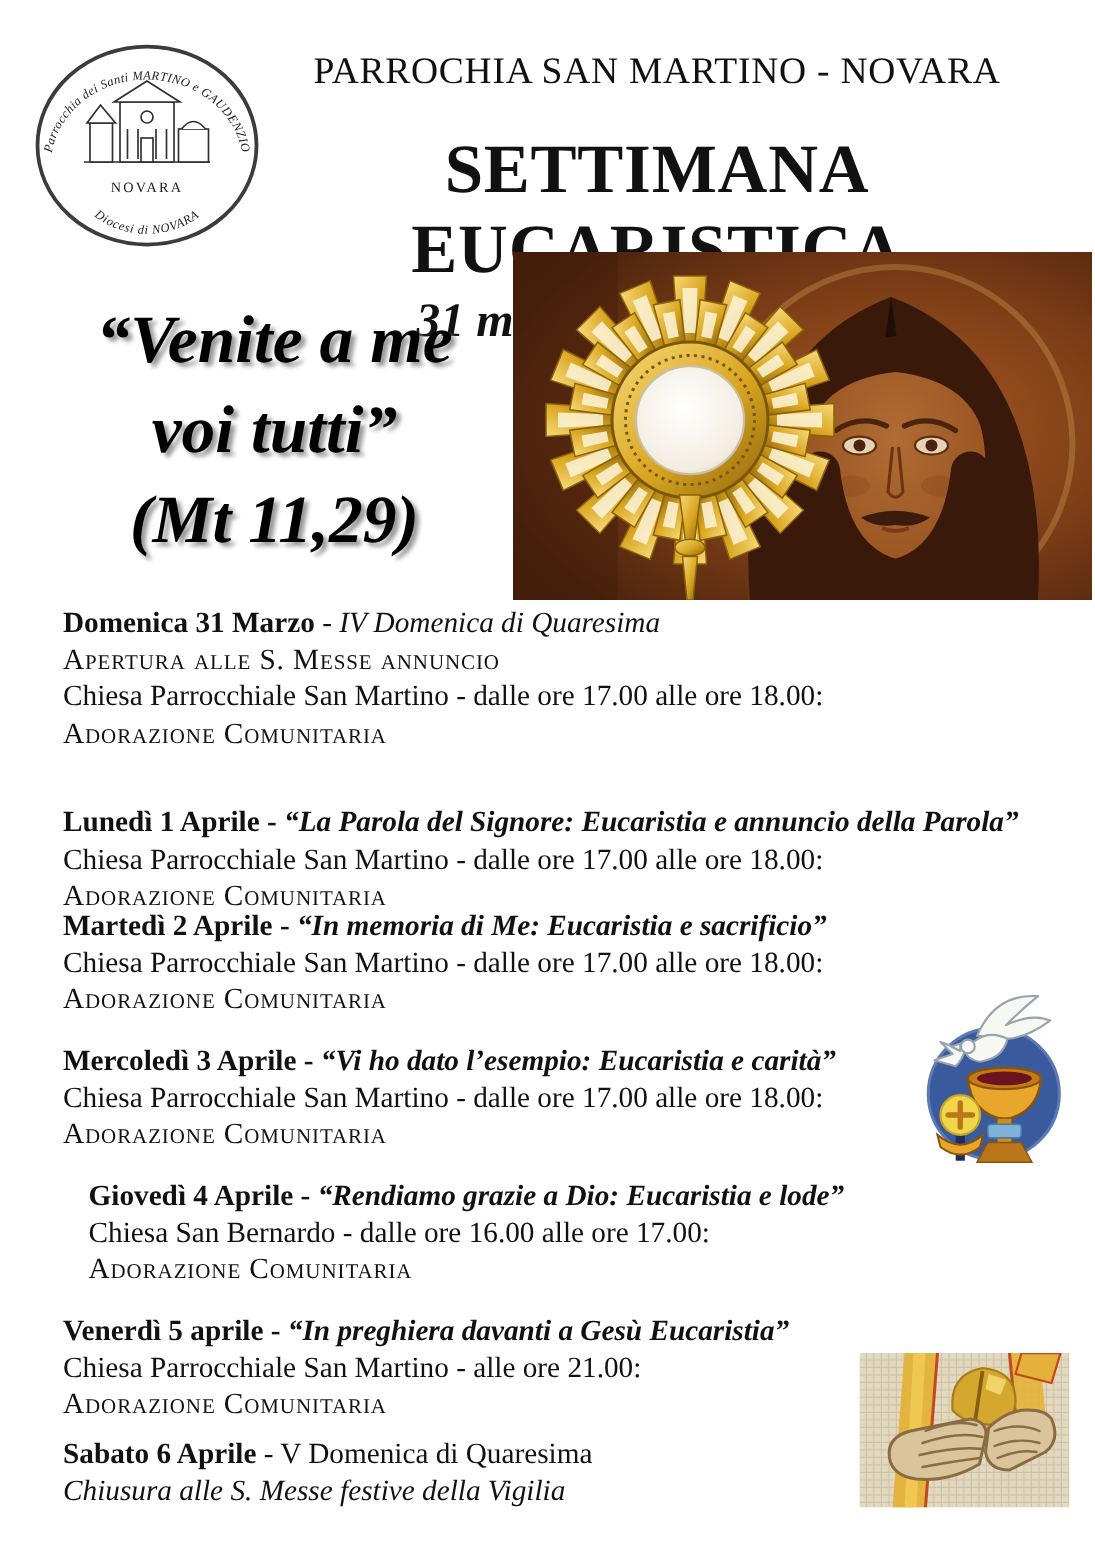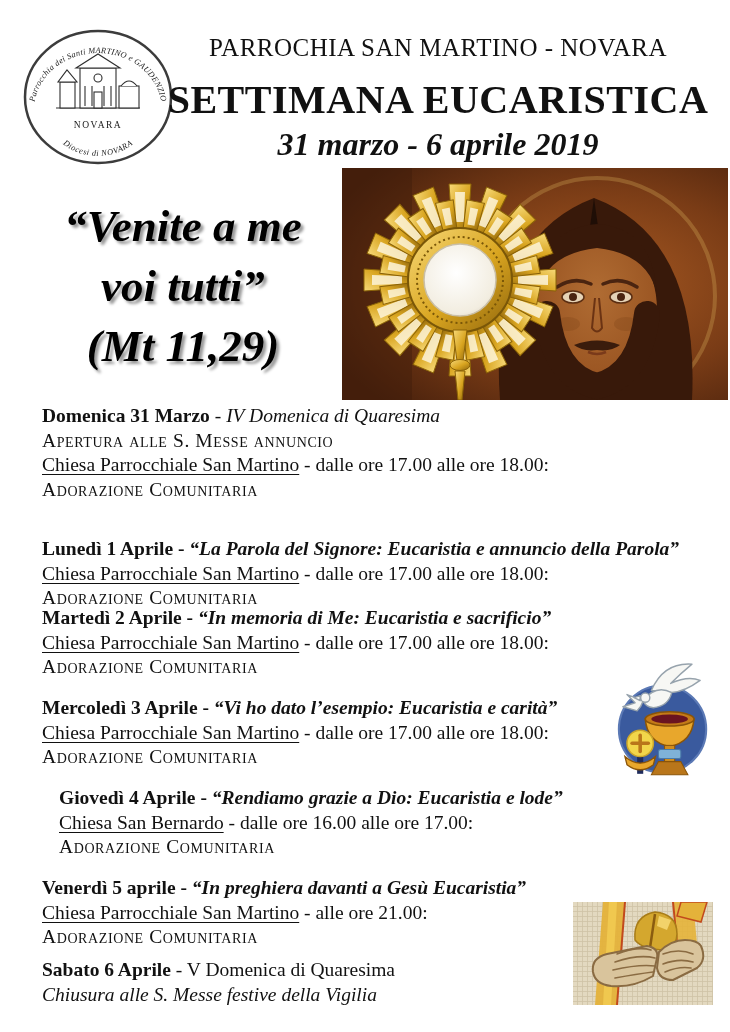--- a/index.html
+++ b/index.html
@@ -2,35 +2,35 @@
 <html><head>
 <meta charset="utf-8">
 <style>
   html,body{margin:0;padding:0;background:#ffffff;}
   .page{position:relative;width:730px;height:1032px;background:#ffffff;overflow:hidden;
         font-family:"Liberation Serif", serif;color:#111;}
   
   .logo{position:absolute;left:22px;top:28px;width:152px;height:138px;}
   .header-text{position:absolute;left:158px;top:34px;width:560px;text-align:center;}
   .h1{font-size:25px;font-weight:normal;letter-spacing:.5px;}
-  .h2{font-size:40px;font-weight:bold;margin-top:14px;letter-spacing:.5px;}
+  .h2{font-size:46px;font-weight:bold;margin-top:24px;letter-spacing:.5px;}
   .h3{font-size:32px;font-weight:bold;font-style:italic;margin-top:3px;}
   
   .quote{position:absolute;left:26px;top:196px;width:314px;text-align:center;
          font-size:45px;line-height:60px;font-weight:bold;font-style:italic;
          color:#000000;text-shadow:3px 3px 3px #9a9a9a;}
   
   .hero{position:absolute;left:342px;top:168px;width:386px;height:232px;}
   
   .sec{position:absolute;left:42px;width:650px;font-size:19.5px;line-height:24.5px;}
   .line{white-space:nowrap;}
   .b{font-weight:bold;text-align:right;}
   .i{font-style:italic;}
   .bi{font-weight:bold;font-style:italic;}
-  .u{text-decoration:underline;text-underline-offset:3px;}
+  .u{text-underline-offset:3px;}
   .sc{font-variant:small-caps;letter-spacing:.6px;}
   .sec1{top:404px;} .sec2{top:498px;margin-top:39px;} .sec3{top:606px;} .sec4{top:696px;}
   .sec5{top:786px;margin-left:17px;} .sec6{top:876px;} .sec7{top:958px;}
   .dove-icon{position:absolute;left:612px;top:656px;width:98px;height:130px;}
   .mosaic{position:absolute;left:573px;top:902px;width:140px;height:103px;}
 </style>
 </head>
 <body>
 
 <div class="page">

